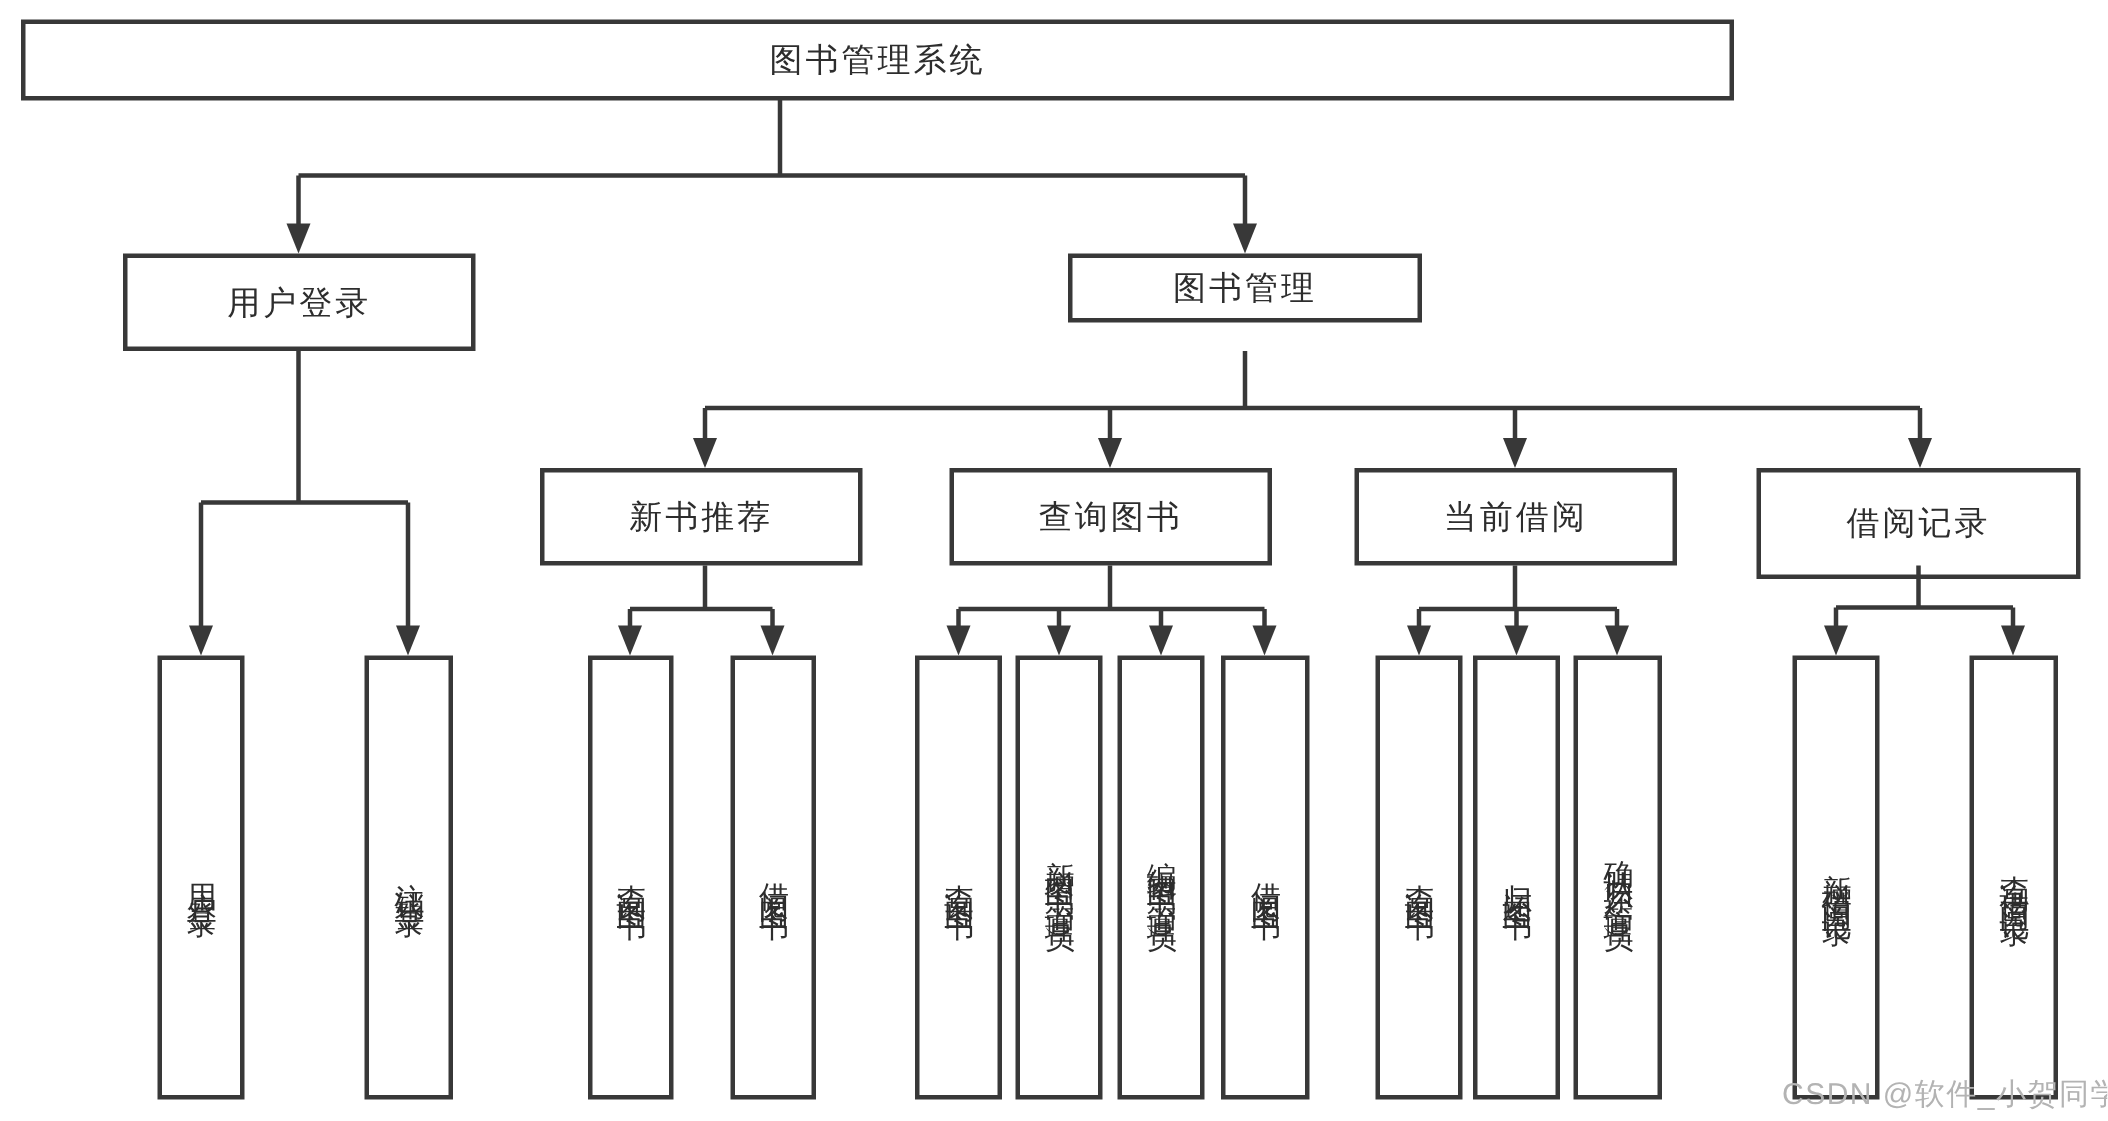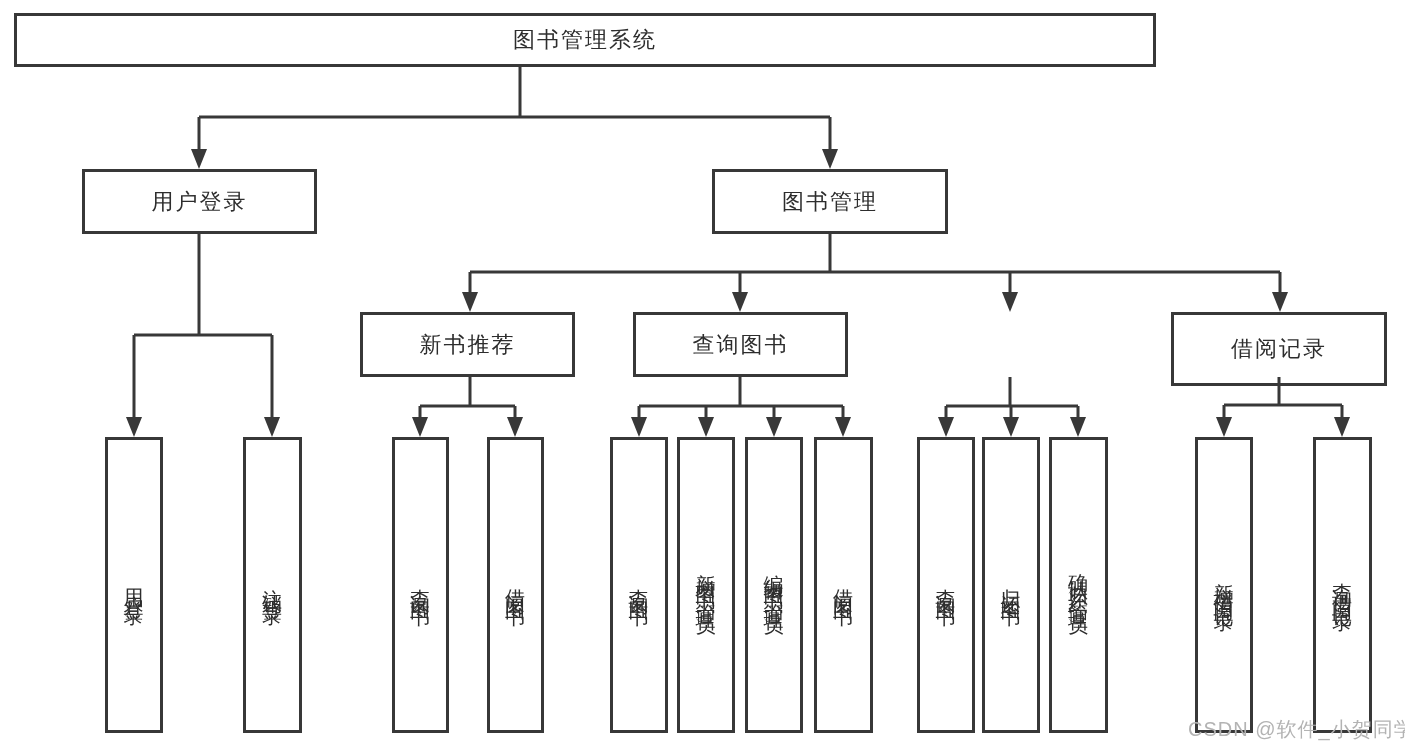--- a/index.html
+++ b/index.html
@@ -63,29 +63,32 @@
 
 <div class="canvas">
 
   <div class="box h" style="left:14px;top:13px;width:1142px;height:54px">
     <span>图书管理系统</span>
   </div>
 
   <div class="box h" style="left:82px;top:169px;width:235px;height:65px">
     <span>用户登录</span>
   </div>
-  <div class="box h" style="left:712px;top:169px;width:236px;height:65px">
+  <div class="box h" style="left:712px;top:169px;width:236px;height:46px">
     <span>图书管理</span>
   </div>
 
   <div class="box h" style="left:360px;top:312px;width:215px;height:65px">
     <span>新书推荐</span>
   </div>
   <div class="box h" style="left:633px;top:312px;width:215px;height:65px">
     <span>查询图书</span>
+  </div>
+  <div class="box h" style="left:903px;top:312px;width:215px;height:65px">
+    <span>当前借阅</span>
   </div>
   <div class="box h" style="left:1171px;top:312px;width:216px;height:74px">
     <span>借阅记录</span>
   </div>
 
   <div class="box v" style="left:105px;top:437px;width:58px;height:296px">
     <span>用户登录</span>
   </div>
   <div class="box v" style="left:243px;top:437px;width:59px;height:296px">
     <span>注销登录</span>

